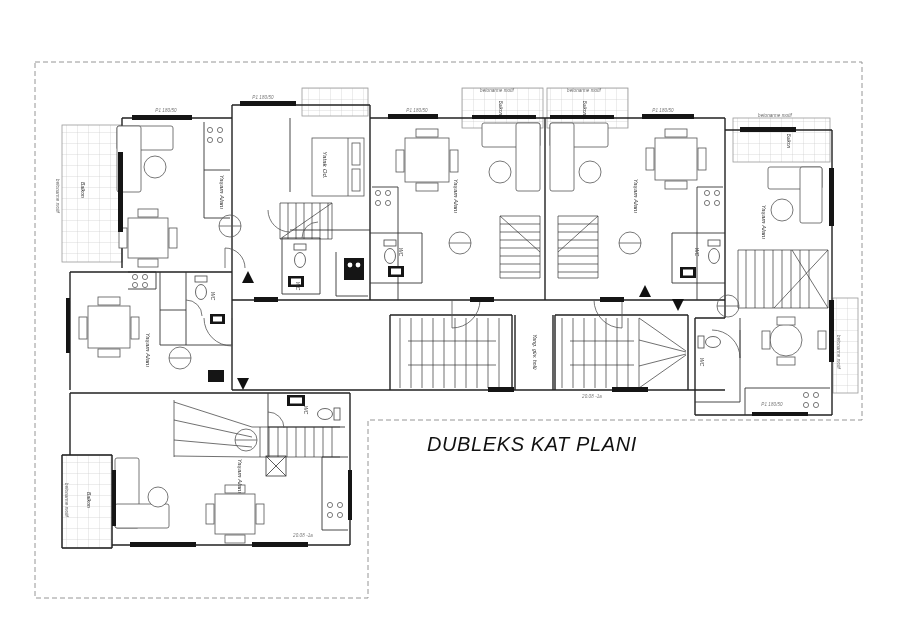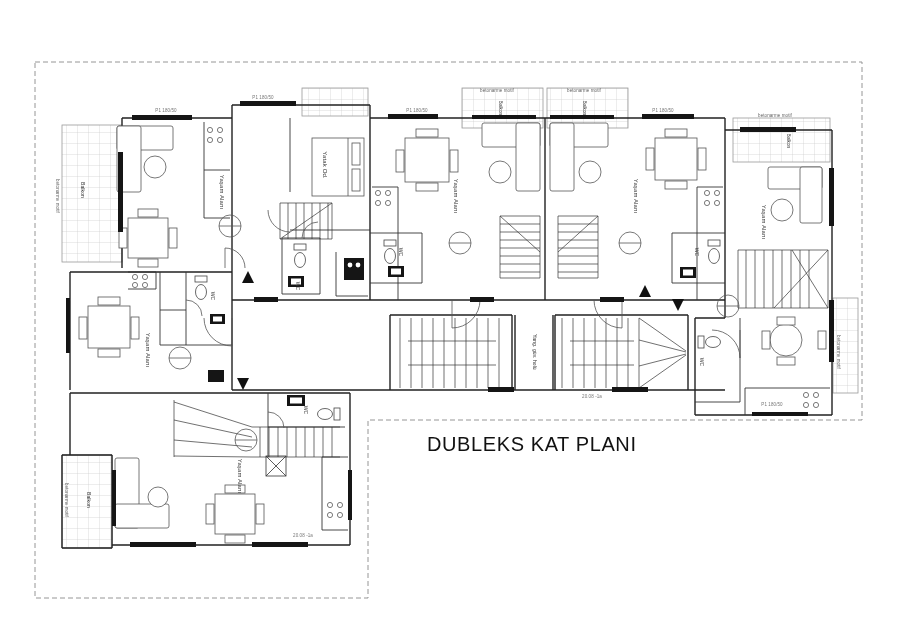--- a/index.html
+++ b/index.html
@@ -1,18 +1,18 @@
 <!DOCTYPE html>
 <html><head>
 <meta charset="utf-8">
 <style>
   html,body{margin:0;padding:0;background:#fff;}
   #canvas{
     position:relative;width:900px;height:636px;background:#ffffff;
-    font-family:"Liberation Sans", sans-serif;overflow:hidden;
+    font-family:"Liberation Sans", sans-serif;overflow:hidden;font-style:italic;
   }
   #plan-svg{position:absolute;left:0;top:0;}
   #labels-layer{position:absolute;left:0;top:0;width:900px;height:636px;pointer-events:none;}
   .lbl{
     position:absolute;white-space:nowrap;color:#333;font-size:10px;
     transform-origin:center center;letter-spacing:.2px;line-height:1;
   }
   #plan-title{
     position:absolute;left:427px;top:433px;font-size:20px;color:#111;
     letter-spacing:.6px;font-weight:400;

